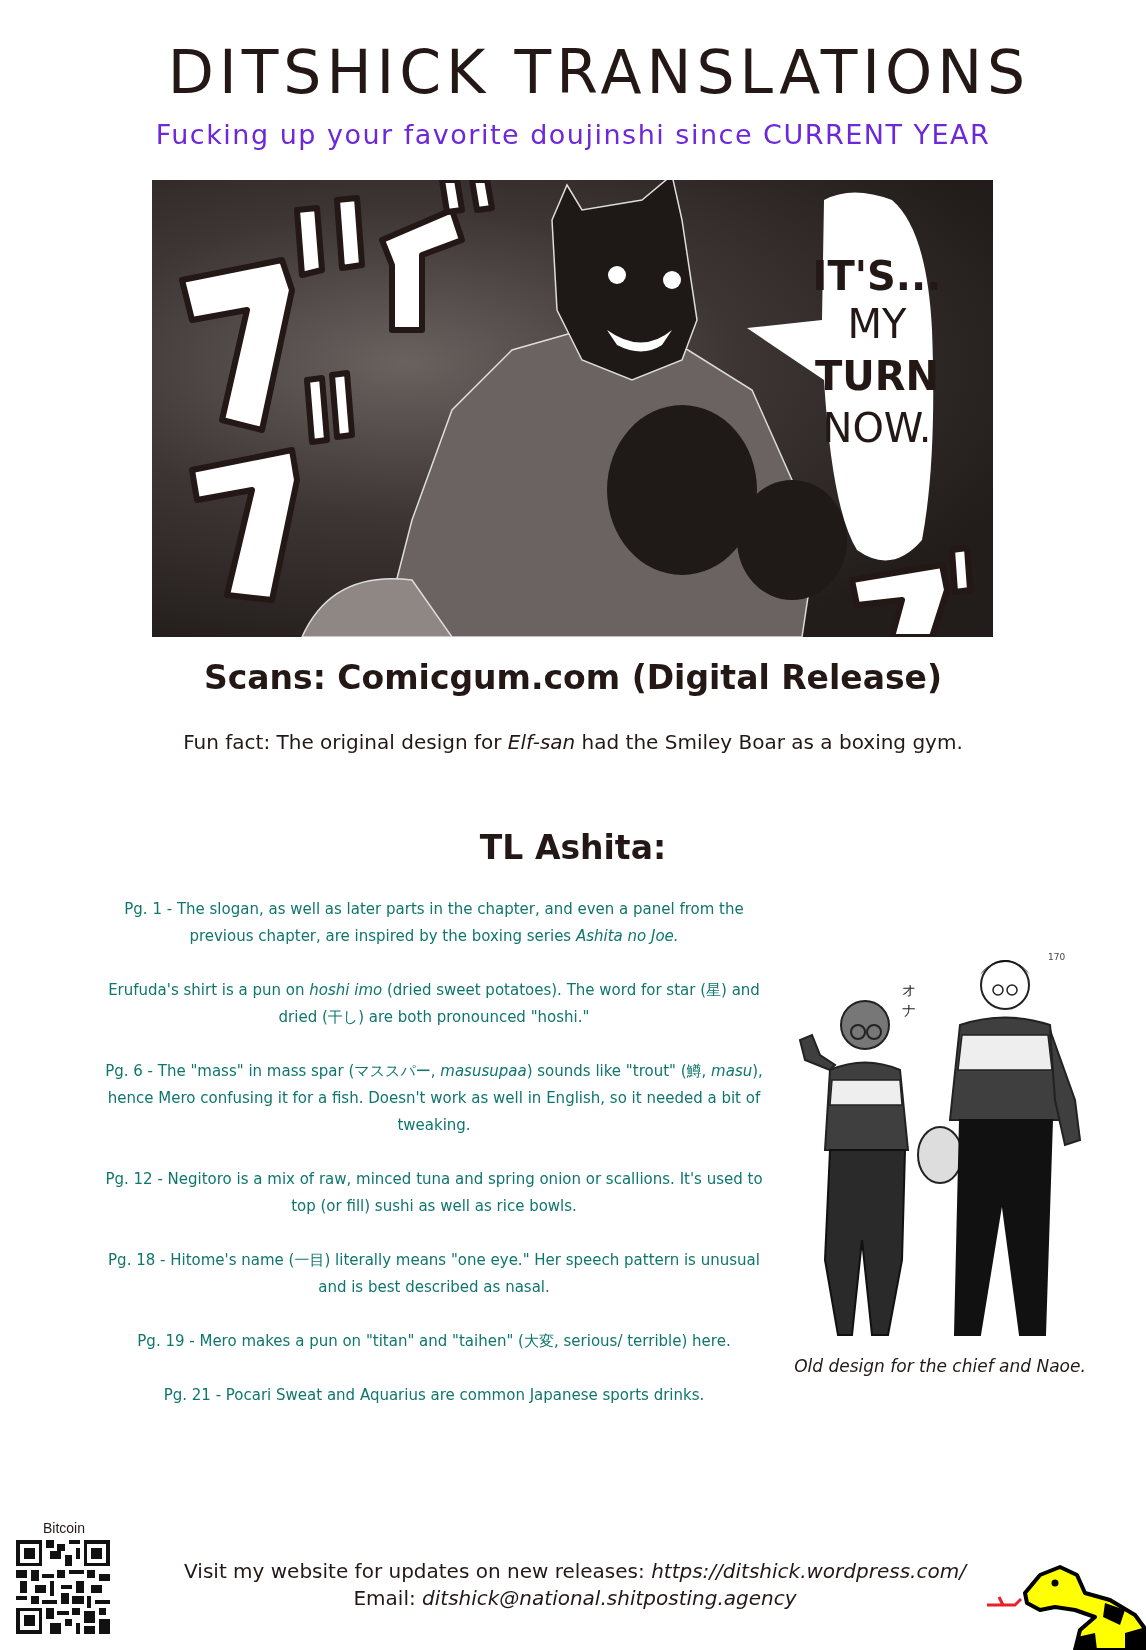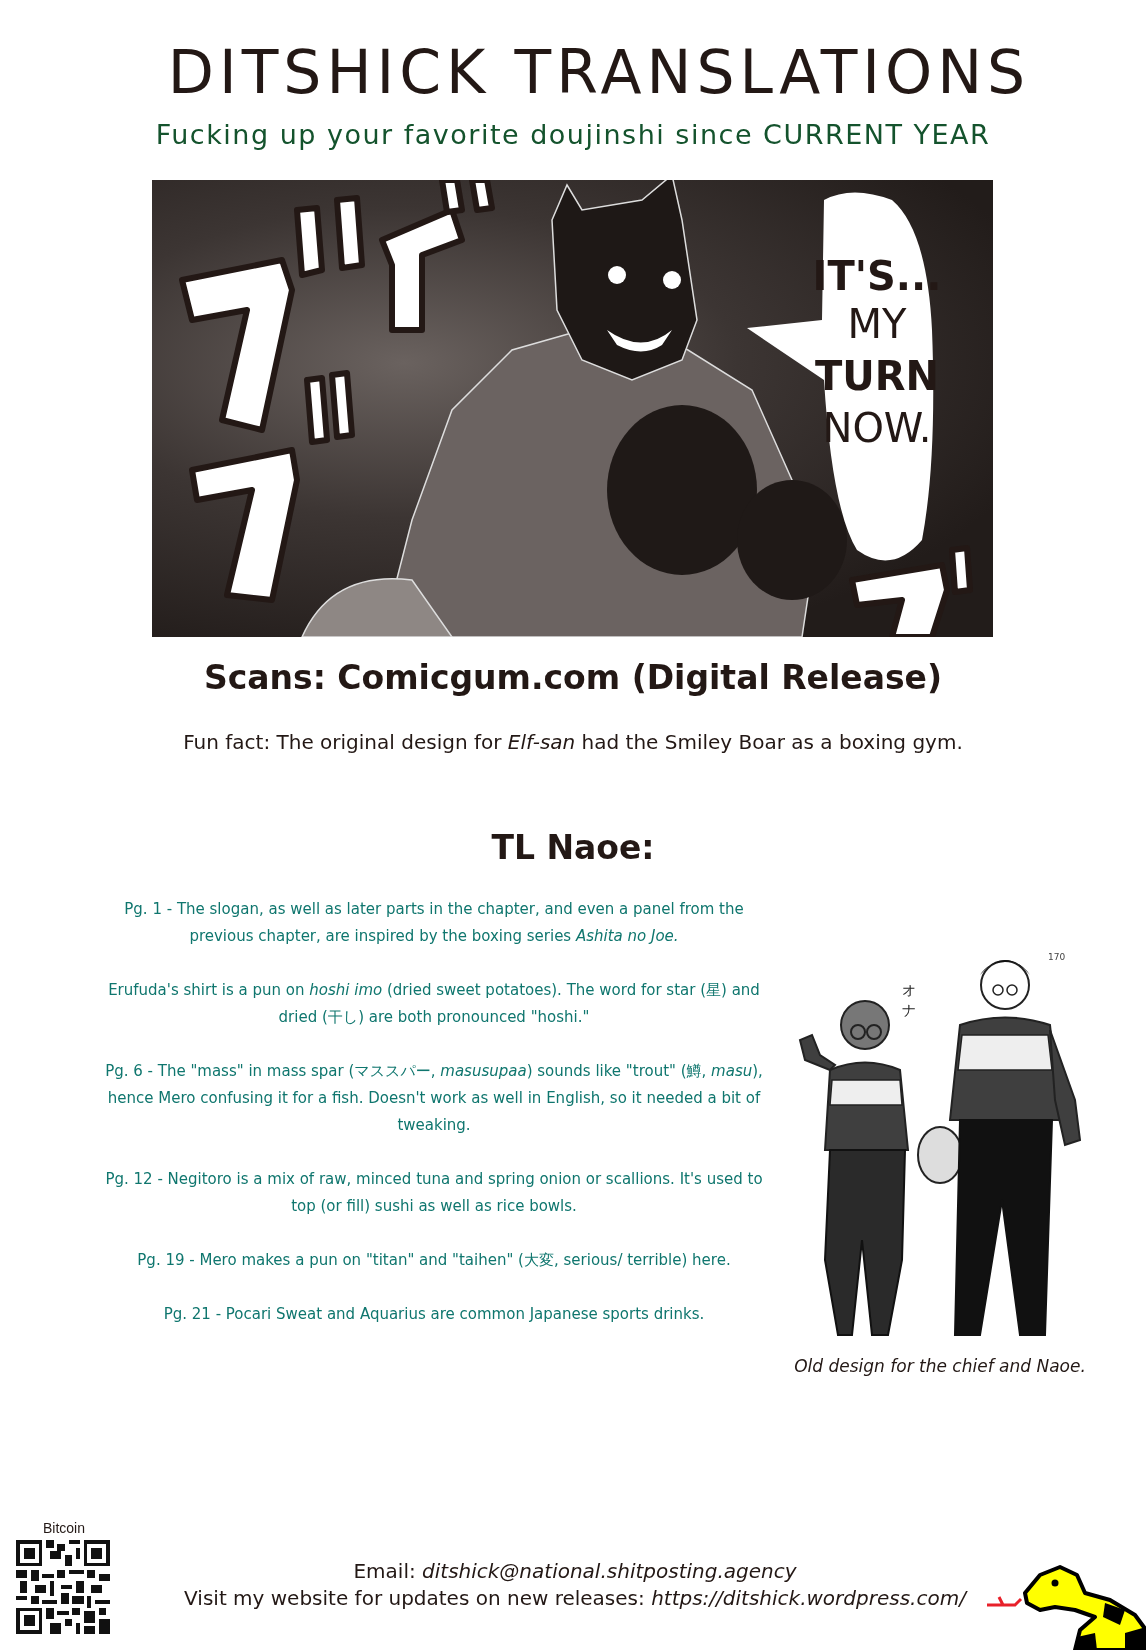--- a/index.html
+++ b/index.html
@@ -7,21 +7,21 @@
     body { position: relative; color: #231815; font-family: "DejaVu Sans", sans-serif; }
 
     .title {
       position: absolute; left: 0; top: 36px; width: 1146px; text-align: center;
       font-family: "DejaVu Sans", sans-serif; font-size: 60px; letter-spacing: 5px;
       font-weight: normal; color: #231815; line-height: 72px; margin-left: 26px;
     }
     .subtitle {
       position: absolute; left: 0; top: 118px; width: 1146px; text-align: center;
       font-family: "DejaVu Sans", sans-serif; font-size: 27px; letter-spacing: 1.5px;
-      color: #14532d; line-height: 34px;
+      color: #6d28d9; line-height: 34px;
     }
 
     .panel {
       position: absolute; left: 152px; top: 180px; width: 841px; height: 457px;
       background: radial-gradient(ellipse at 30% 40%, #6a625f 0%, #3c3533 40%, #221c1a 80%);
       overflow: hidden;
     }
     .panel svg { position: absolute; left: 0; top: 0; }
 
     .credits {
@@ -112,34 +112,37 @@
 </div>
 
 <div class="credits">
   <div>Scans: Comicgum.com (Digital Release)</div>
 </div>
 
 <div class="funfact">
   <span>Fun fact: The original design for </span><em>Elf-san</em><span> had the Smiley Boar as a boxing gym.</span>
 </div>
 
-<div class="tl-heading">TL Naoe:</div>
+<div class="tl-heading">TL Ashita:</div>
 
 <div class="notes">
   <p class="note">
     <span>Pg. 1 - The slogan, as well as later parts in the chapter, and even a panel from the previous chapter, are inspired by the boxing series </span><em>Ashita no Joe.</em>
   </p>
   <p class="note">
     <span>Erufuda's shirt is a pun on </span><em>hoshi imo</em><span> (dried sweet potatoes). The word for star (星) and dried (干し) are both pronounced "hoshi."</span>
   </p>
   <p class="note">
     <span>Pg. 6 - The "mass" in mass spar (マススパー, </span><em>masusupaa</em><span>) sounds like "trout" (鱒, </span><em>masu</em><span>), hence Mero confusing it for a fish. Doesn't work as well in English, so it needed a bit of tweaking.</span>
   </p>
   <p class="note">
     <span>Pg. 12 - Negitoro is a mix of raw, minced tuna and spring onion or scallions. It's used to top (or fill) sushi as well as rice bowls.</span>
+  </p>
+  <p class="note">
+    <span>Pg. 18 - Hitome's name (一目) literally means "one eye." Her speech pattern is unusual and is best described as nasal.</span>
   </p>
   <p class="note">
     <span>Pg. 19 - Mero makes a pun on "titan" and "taihen" (大変, serious/ terrible) here.</span>
   </p>
   <p class="note">
     <span>Pg. 21 - Pocari Sweat and Aquarius are common Japanese sports drinks.</span>
   </p>
 </div>
 
 <div class="figure">
@@ -180,24 +183,24 @@
     <path d="M0 8h3v2H0z M4 8h2v3H4z M7 9h3v1H7z M11 8h2v2h-2z M14 8h4v1h-4z M19 8h2v2h-2z M22 9h3v2h-3z"></path>
     <path d="M1 11h2v3H1z M5 12h3v2H5z M9 11h1v4H9z M12 12h3v1h-3z M16 11h2v3h-2z M20 12h3v2h-3z"></path>
     <path d="M0 15h3v1H0z M4 15h2v2H4z M7 16h4v1H7z M12 14h2v3h-2z M15 15h3v2h-3z M19 15h1v3h-1z M21 16h4v1h-4z"></path>
     <path d="M8 18h2v3H8z M11 19h3v1h-3z M15 18h2v2h-2z M18 19h3v3h-3z M22 18h2v2h-2z"></path>
     <path d="M9 22h3v3H9z M13 21h2v2h-2z M16 22h1v3h-1z M18 23h3v2h-3z M22 21h3v4h-3z"></path>
   </g>
 </svg>
 
 <div class="footer">
   <div>
-    <span>Email: </span><em>ditshick@national.shitposting.agency</em>
+    <span>Visit my website for updates on new releases: </span><em>https://ditshick.wordpress.com/</em>
   </div>
   <div>
-    <span>Visit my website for updates on new releases: </span><em>https://ditshick.wordpress.com/</em>
+    <span>Email: </span><em>ditshick@national.shitposting.agency</em>
   </div>
 </div>
 
 <svg class="snake" viewBox="0 0 161 95">
   <path d="M2 50 L30 50 L36 44 M18 50 L14 42" stroke="#e8202a" stroke-width="3" fill="none"></path>
   <path d="M40 38 L55 20 L75 12 L92 20 L100 38 L125 45 L150 60 L161 75 L161 95 L90 95 L95 75 L110 62 L90 55 L70 52 L55 55 L42 48 Z" fill="#ffff00" stroke="#000" stroke-width="4" stroke-linejoin="round"></path>
   <circle cx="70" cy="28" r="3.5" fill="#000"></circle>
   <path d="M120 48 L140 55 L135 70 L118 62 Z" fill="#000"></path>
   <path d="M92 82 L110 78 L112 95 L90 95 Z" fill="#000"></path>
   <path d="M140 78 L161 72 L161 95 L140 95 Z" fill="#000"></path>

